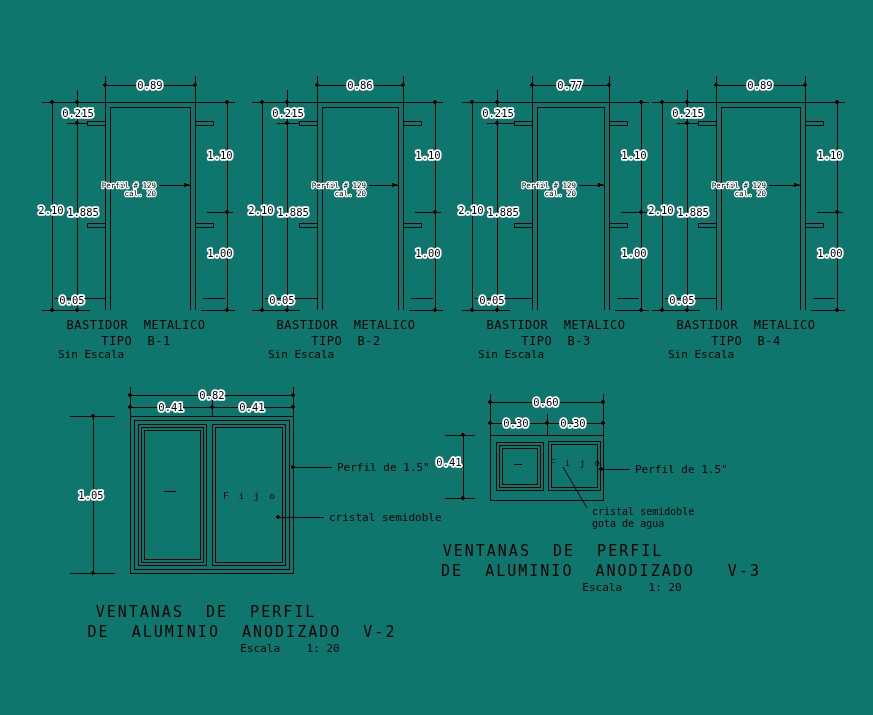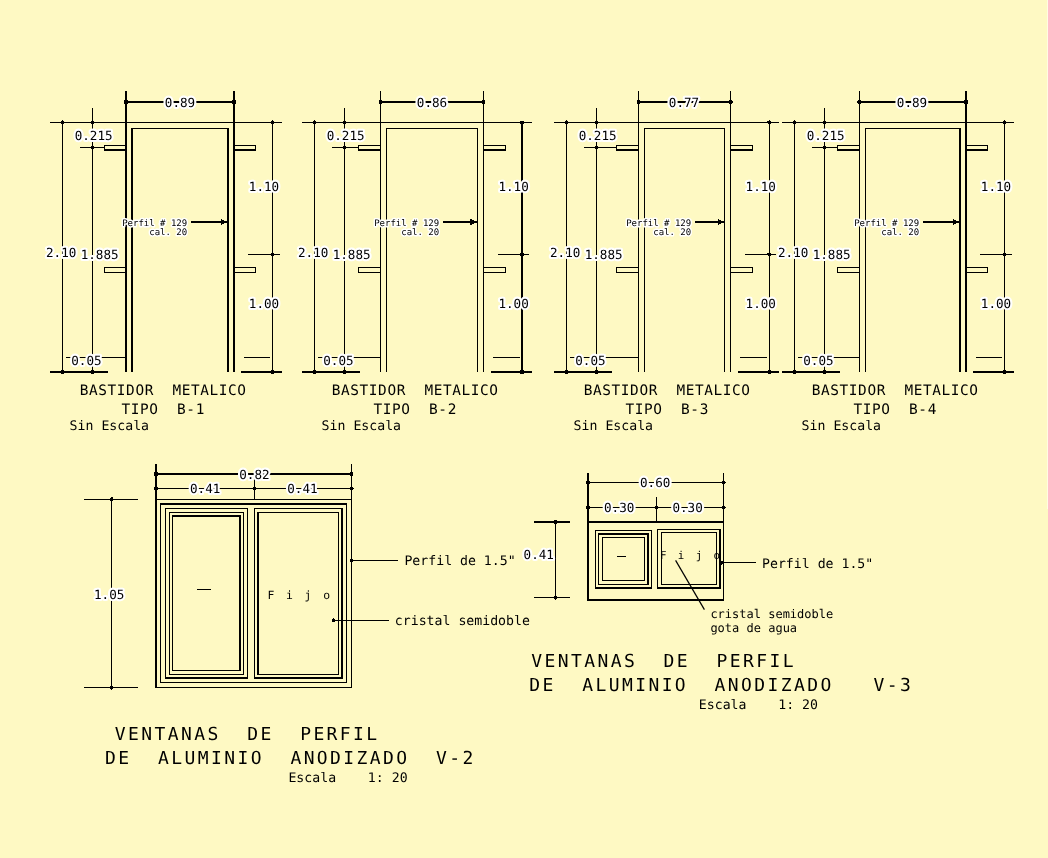--- a/index.html
+++ b/index.html
@@ -1,16 +1,16 @@
 <!DOCTYPE html>
 <html><head>
 <meta charset="utf-8">
 <style>
   html,body{margin:0;padding:0;background:#ffffff;}
-  .sheet{position:relative;width:873px;height:715px;background:#fef9c3;overflow:hidden;}
+  .sheet{position:relative;width:873px;height:715px;background:#0f766e;overflow:hidden;}
   svg{position:absolute;overflow:visible;}
   path,rect.ln{stroke:#000;fill:none;stroke-width:1;}
   .thick{stroke-width:2.5;}
   circle.dot{fill:#000;stroke:none;}
   polygon.arr{fill:#000;stroke:none;}
   text.cad{font-family:"DejaVu Sans Mono","Liberation Mono",monospace;fill:#000;white-space:pre;}
   .dim{font-size:10.5px;paint-order:stroke;stroke:#ffffff;stroke-width:3.5px;stroke-linejoin:round;}
   .small{font-size:7.5px;paint-order:stroke;stroke:#ffffff;stroke-width:2.5px;stroke-linejoin:round;}
   .cap1{font-size:12px;letter-spacing:0.5px;}
   .capbig{font-size:15px;letter-spacing:2px;}

